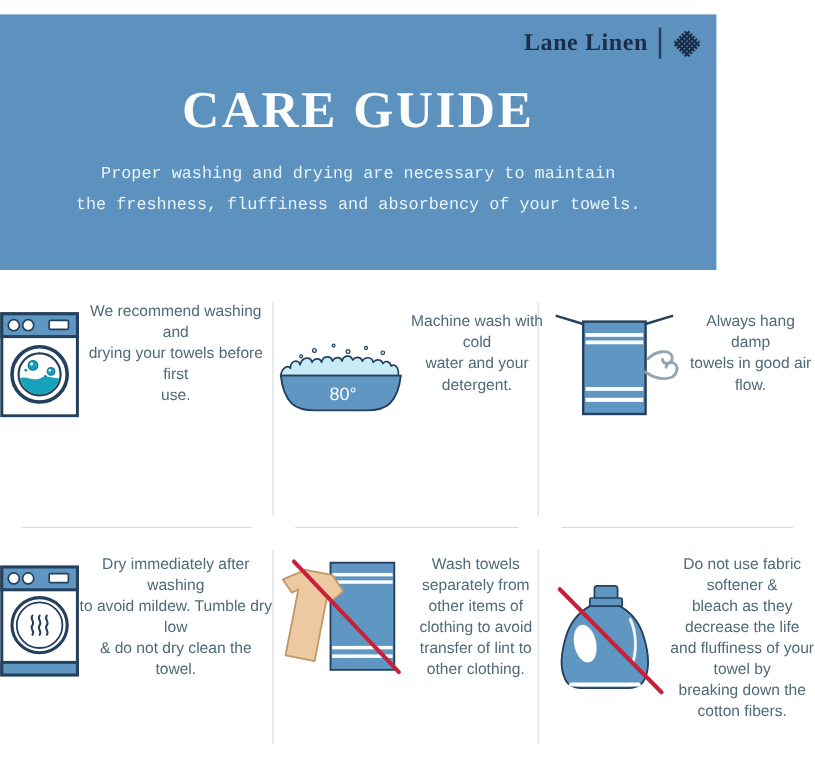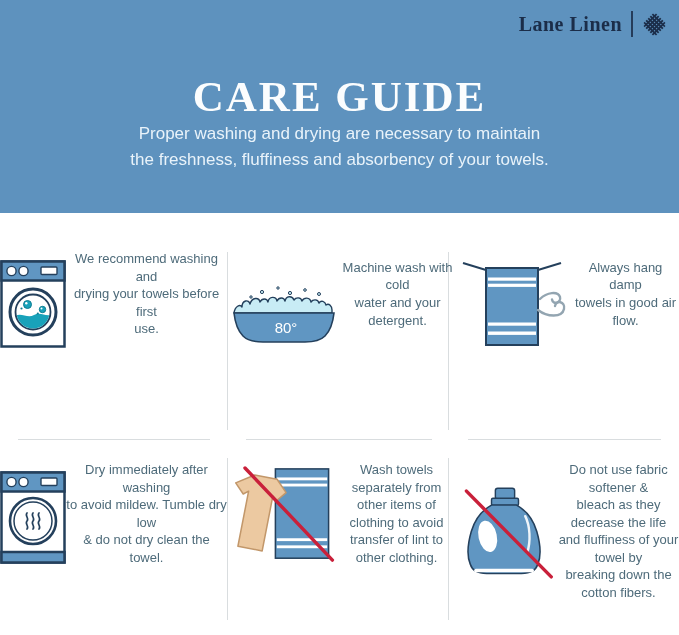--- a/index.html
+++ b/index.html
@@ -7,28 +7,28 @@
     --teal:#18a2ba; --teal-dark:#0d7d92; --foam:#c8ecf5;
     --tan:#ecc9a1; --tan-outline:#c2976a; --red:#c9203a;
     --wind:#93a5b1; --text:#4e6b7a; --divider:#d9dddf;
     --logo-navy:#1b2d49; --title-color:#fbfdfe; --subtitle-color:#e9f3fa;
   }
   html,body{margin:0;padding:0;}
   body{font-family:"Liberation Sans", sans-serif; background:#ffffff;}
   .page{position:relative; width:679px; height:635px; background:#ffffff; overflow:hidden;}
 
   
-  .header{position:absolute; left:0; top:0; width:679px; height:213px; background:var(--header-bg);}
+  .header{position:absolute; left:0; top:12px; width:597px; height:213px; background:var(--header-bg);}
   .brand{position:absolute; top:11px; right:12px; display:flex; align-items:center; gap:9px;}
   .brand-name{font-family:"Liberation Serif", serif; font-weight:bold; font-size:20px; color:var(--logo-navy); letter-spacing:.5px;}
   .brand-sep{width:2px; height:26px; background:var(--logo-navy); opacity:.85;}
-  .title{margin:0; padding-top:72px; text-align:center; font-family:"Liberation Serif", serif;
+  .title{margin:0; padding-top:56px; text-align:center; font-family:"Liberation Serif", serif;
          font-weight:bold; font-size:43px; letter-spacing:2px; color:var(--title-color);}
-  .subtitle{margin-top:0; text-align:center; font-size:17px; line-height:26px;
-            color:var(--subtitle-color); white-space:pre-line;}
+  .subtitle{margin-top:15px; text-align:center; font-size:14px; line-height:26px;
+            color:var(--subtitle-color); white-space:pre-line;font-family:Liberation Mono, monospace;}
 
   
   .cell{position:absolute; width:227px; display:flex; flex-direction:row; align-items:center;}
   .r1{top:240px;} .r2{top:455px;}
   .c1{left:0;} .c2{left:226px;} .c3{left:452px;}
   .icon-box{height:108px; display:flex; align-items:flex-end; justify-content:center;}
   .r2 .icon-box{height:107px;}
   .caption{margin-top:0; font-size:13px; line-height:1.35; color:var(--text);
            text-align:center; white-space:pre-line; max-width:212px;}
   .r2 .caption{margin-top:6px;}

